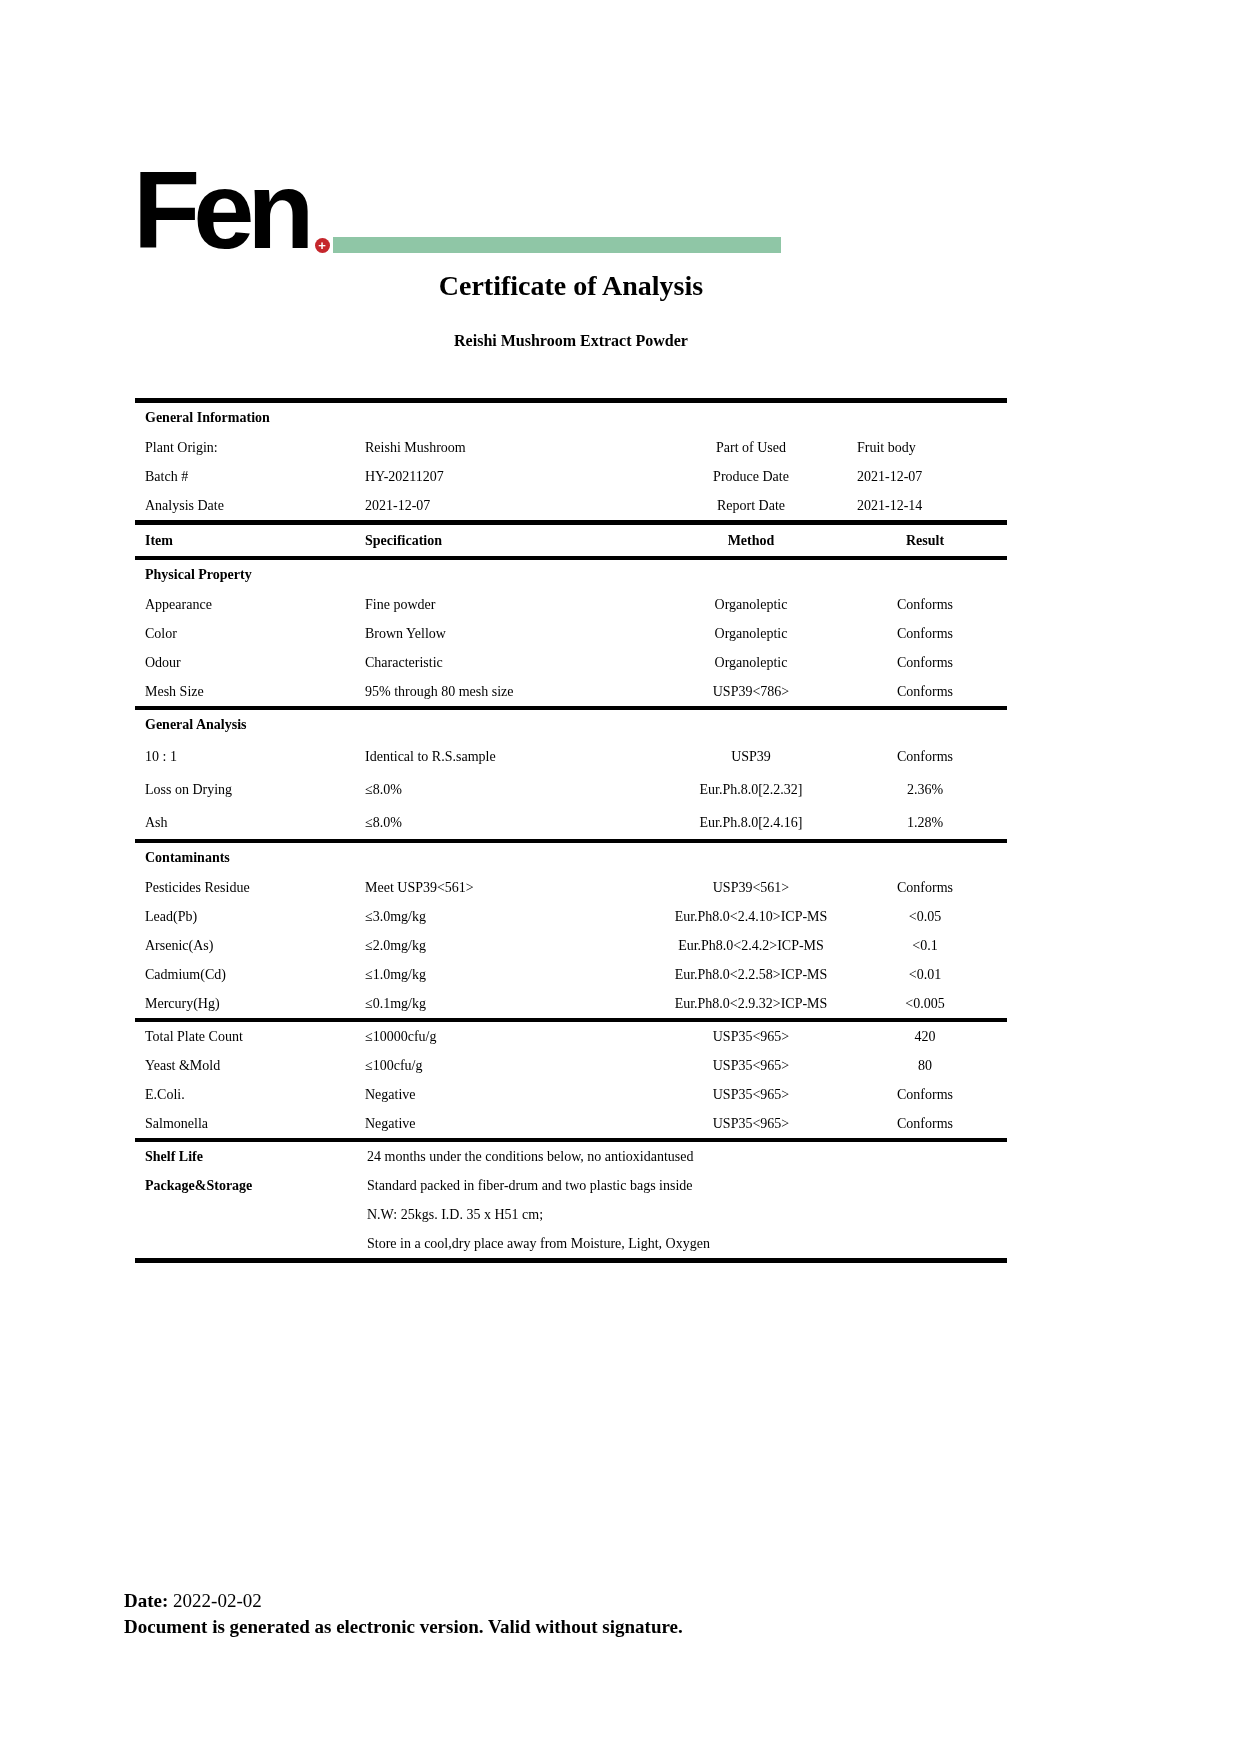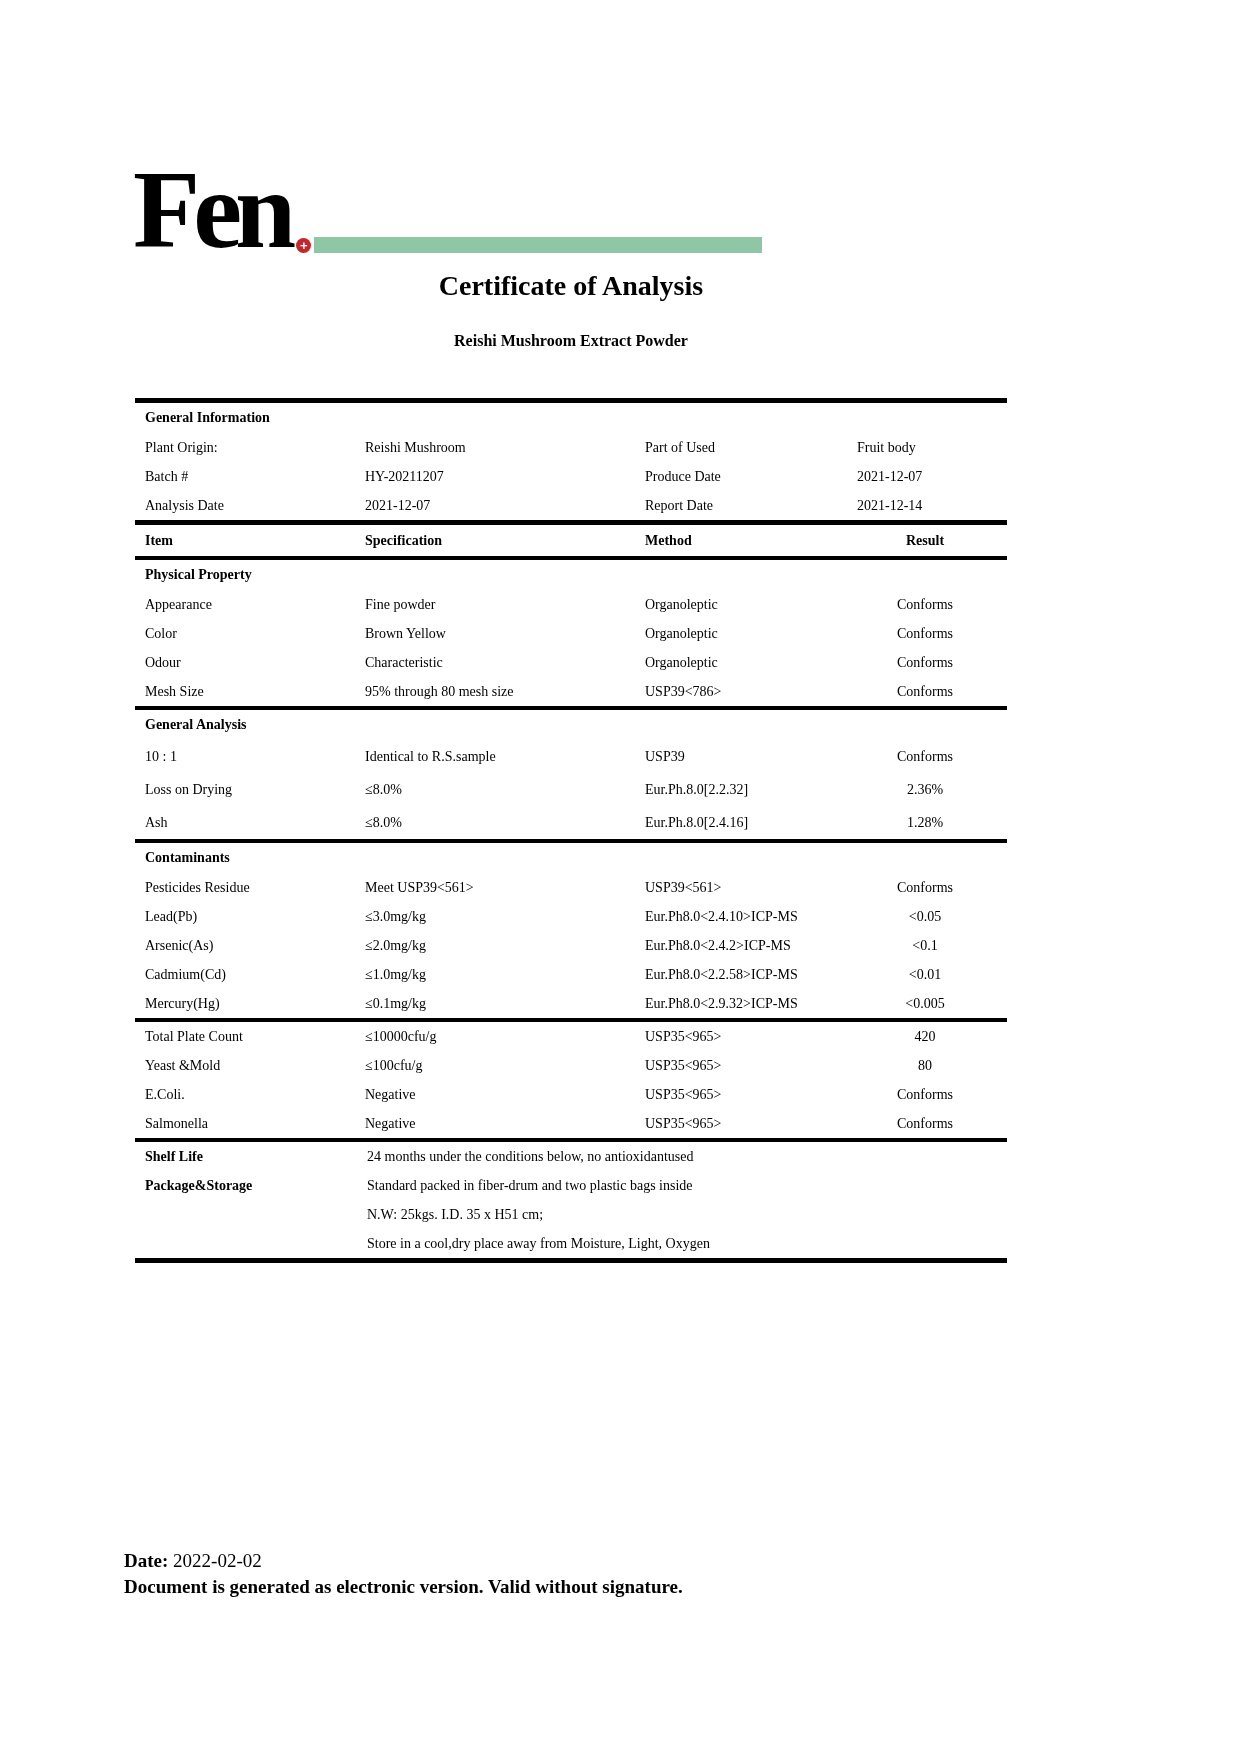--- a/index.html
+++ b/index.html
@@ -4,21 +4,21 @@
 <style>
   html,body { margin:0; padding:0; background:#ffffff; }
   .page {
     position:relative; width:1241px; height:1754px; background:#ffffff;
     font-family:"Liberation Serif","DejaVu Serif",serif; color:#000;
     overflow:hidden;
   }
   
   .logo-row { position:absolute; left:133px; top:166px; display:flex; align-items:flex-end; }
   .logo-text {
-    font-family:Liberation Serif, serif;
+    font-family:Liberation Sans, sans-serif;
     font-weight:900; font-size:110px; line-height:0.80; letter-spacing:-7px;
   }
   .logo-plus {
     display:inline-block; width:15px; height:15px; border-radius:50%;
     background:#c5262c; color:#fff; font-family:"Liberation Sans",sans-serif;
     font-size:13px; line-height:15px; text-align:center; font-weight:bold;
     margin:0 3px 1px 7px;
   }
   .logo-bar { display:inline-block; width:448px; height:16px; background:#8fc6a6; margin-bottom:1px; }
   
@@ -26,32 +26,32 @@
            text-align:center; font-size:28px; font-weight:bold; }
   .subtitle { position:absolute; top:332px; left:135px; width:872px; margin:0;
            text-align:center; font-size:16px; font-weight:bold; }
   
   .coa-table { position:absolute; left:135px; top:398px; width:872px;
                border-top:5px solid #000; border-bottom:5px solid #000; font-size:14px; }
   .sec-header { font-weight:bold; height:30px; display:flex; align-items:center; padding-left:10px; }
   .row { display:flex; align-items:center; height:29px; }
   .c1 { width:230px; padding-left:10px; box-sizing:border-box; }
   .c2 { width:280px; }
-  .c3 { width:212px; }
+  .c3 { width:212px;text-align:center; }
   .c4 { flex:1; }
   .gi .c4 { text-align:left; }
   .head-row { display:flex; align-items:center; height:31px; font-weight:bold;
               border-top:5px solid #000; border-bottom:4px solid #000; }
   .spec .c4, .head-row .c4 { text-align:center; padding-right:14px; }
   .sec.lined { border-top:4px solid #000; }
   .ga .row { height:33px; }
   .storage .c1 { font-weight:bold; }
   .storage .txt { flex:1; padding-left:2px; }
   
-  .footer { position:absolute; left:124px; top:1548px; font-size:19px; line-height:26px; }
+  .footer { position:absolute; left:124px; top:1588px; font-size:19px; line-height:26px; }
   .bold { font-weight:bold; }
 </style>
 </head>
 <body>
 
 <div class="page">
 
   <div class="logo-row">
     <span class="logo-text">Fen</span>
     <span class="logo-plus">+</span>

